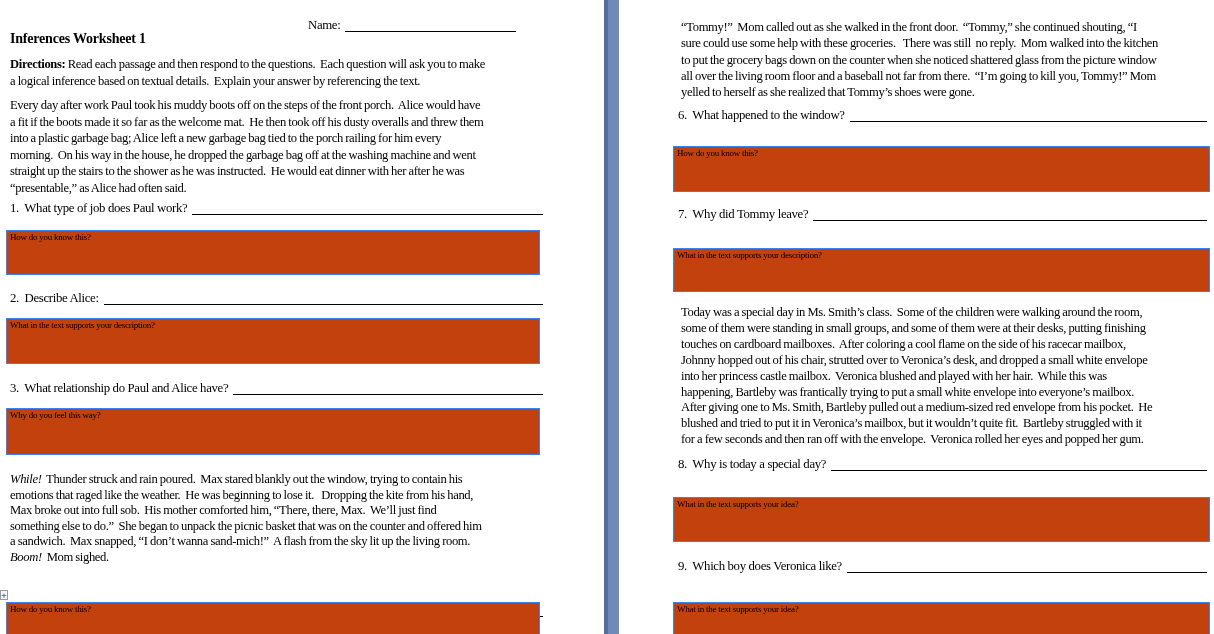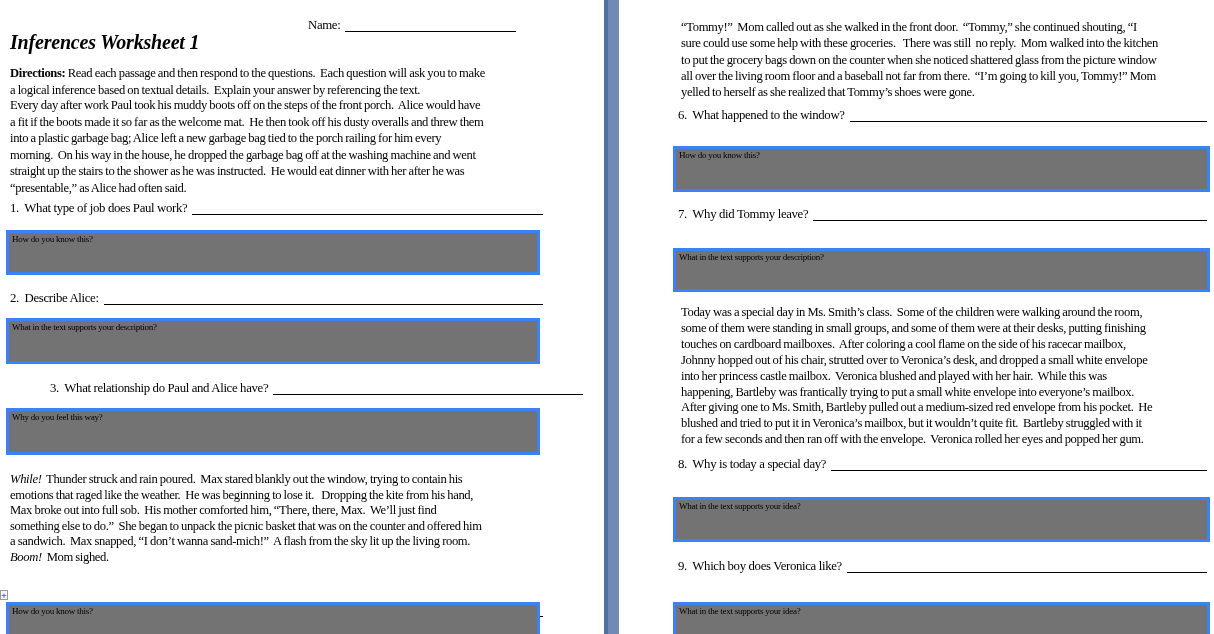--- a/index.html
+++ b/index.html
@@ -18,24 +18,24 @@
   .abs{position:absolute;}
   .para{
     font-size:12.6px;letter-spacing:-0.35px;word-spacing:-0.4px;
     white-space:pre;line-height:16.4px;
   }
   .lh-paul{line-height:16.6px;}
   .lh-crack{line-height:15.6px;}
   .lh-tommy{line-height:16.3px;}
   .lh-smith{line-height:15.9px;}
   .dirs{white-space:pre;font-size:12.6px;letter-spacing:-0.35px;word-spacing:-0.4px;line-height:16.5px;}
-  .title{font-size:20px;font-weight:bold;letter-spacing:-0.2px;font-style:italic;}
+  .title{font-size:14px;font-weight:bold;letter-spacing:-0.2px;}
   .qrow{display:flex;align-items:flex-end;font-size:12.8px;letter-spacing:-0.35px;white-space:pre;}
   .qline{flex:1;border-bottom:1px solid #000;height:2px;margin:0 0 1px 5px;min-width:20px;}
-  .abox{border:3px solid #3b82f6;background:#737373;box-sizing:border-box;}
+  .abox{border:1px solid #3b82f6;background:#c2410c;box-sizing:border-box;}
   .abox .lbl{font-size:9px;letter-spacing:-0.25px;padding:1px 0 0 3px;line-height:10px;}
   .it{font-style:italic;}
   b{letter-spacing:-0.35px;}
   #table-handle{
     width:8px;height:10px;border:1px solid #9a9a9a;background:#f5f5f5;
     font-size:9px;line-height:9px;text-align:center;color:#2d5fa8;
     font-family:"DejaVu Sans Mono", monospace;box-sizing:border-box;
   }
 </style>
 </head>
@@ -45,21 +45,21 @@
 
   <div class="abs" style="left:308px;top:18px;width:208px;">
     <div class="qrow">
       <span>Name:</span>
       <span class="qline"></span>
     </div>
   </div>
 
   <div class="abs title" style="left:10px;top:31px;">Inferences Worksheet 1</div>
 
-  <div class="abs dirs" style="left:10px;top:56px;width:540px;margin-top:9px;"><b>Directions:</b><span> Read each passage and then respond to the questions.  Each question will ask you to make
+  <div class="abs dirs" style="left:10px;top:56px;width:540px;"><b>Directions:</b><span> Read each passage and then respond to the questions.  Each question will ask you to make
 a logical inference based on textual details.  Explain your answer by referencing the text.</span></div>
 
   <div class="abs para lh-paul" style="left:10px;top:97px;width:545px;">Every day after work Paul took his muddy boots off on the steps of the front porch.  Alice would have
 a fit if the boots made it so far as the welcome mat.  He then took off his dusty overalls and threw them
 into a plastic garbage bag; Alice left a new garbage bag tied to the porch railing for him every
 morning.  On his way in the house, he dropped the garbage bag off at the washing machine and went
 straight up the stairs to the shower as he was instructed.  He would eat dinner with her after he was
 “presentable,” as Alice had often said.</div>
 
   <div class="abs qrow" style="left:10px;top:201px;width:533px;justify-content:flex-end;">
@@ -71,21 +71,21 @@
   </div>
 
   <div class="abs qrow" style="left:10px;top:291px;width:533px;">
     <span>2.  Describe Alice:</span>
     <span class="qline"></span>
   </div>
   <div class="abs abox" style="left:6px;top:318px;width:534px;height:46px;">
     <div class="lbl">What in the text supports your description?</div>
   </div>
 
-  <div class="abs qrow" style="left:10px;top:381px;width:533px;margin-left:40px;">
+  <div class="abs qrow" style="left:10px;top:381px;width:533px;">
     <span>3.  What relationship do Paul and Alice have?</span>
     <span class="qline"></span>
   </div>
   <div class="abs abox" style="left:6px;top:408px;width:534px;height:47px;">
     <div class="lbl">Why do you feel this way?</div>
   </div>
 
   <div class="abs para lh-crack" style="left:10px;top:472px;width:545px;"><span class="it">While!</span><span>  Thunder struck and rain poured.  Max stared blankly out the window, trying to contain his
 emotions that raged like the weather.  He was beginning to lose it.   Dropping the kite from his hand,
 Max broke out into full sob.  His mother comforted him, “There, there, Max.  We’ll just find

